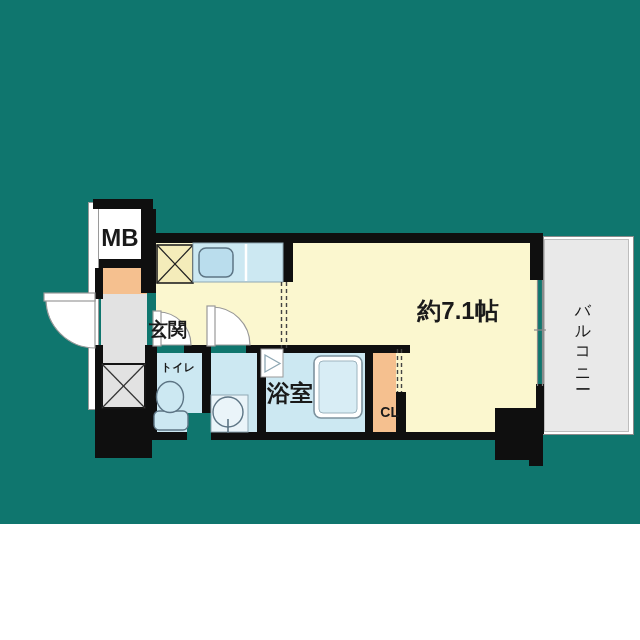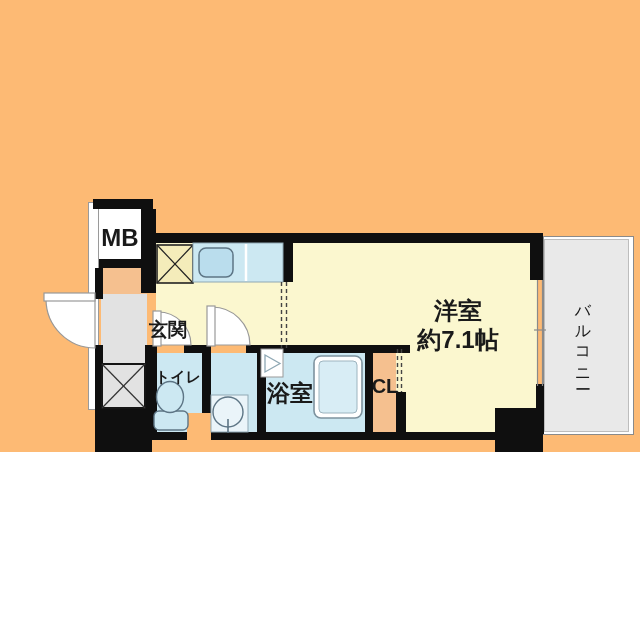--- a/index.html
+++ b/index.html
@@ -1,16 +1,16 @@
 <!DOCTYPE html>
 <html style="--wall: #0f0f0f; --floor-yellow: #fbf7cf; --wet-blue: #cce8f2; --orange: #f5c08f; --entrance-gray: #e2e2e2; --balcony-gray: #e9e9e9; --stove-yellow: #f4ecba; --fixture-stroke: #5d7585; --door-stroke: #999999;"><head>
 <meta charset="utf-8">
 <style>
   html,body{margin:0;padding:0;background:#ffffff;}
-  #canvas{position:relative;width:640px;height:452px;background:#fdba74;overflow:hidden;
+  #canvas{position:relative;width:640px;height:524px;background:#0f766e;overflow:hidden;
           font-family:"Liberation Sans","DejaVu Sans",sans-serif;color:#1a1a1a;}
   .wall{position:absolute;background:var(--wall,#0f0f0f);}
   .floor{position:absolute;}
   .f-yellow{background:var(--floor-yellow,#fbf7cf);}
   .f-blue{background:var(--wet-blue,#cce8f2);}
   .f-orange{background:var(--orange,#f5c08f);}
   .f-gray{background:var(--entrance-gray,#e2e2e2);}
   .label{position:absolute;text-align:center;white-space:nowrap;font-weight:600;}
   #left-strip{position:absolute;left:88px;top:202px;width:11px;height:208px;
               background:#fff;border:1px solid #9a9a9a;box-sizing:border-box;}
@@ -18,23 +18,23 @@
            border:1px solid #8a8a8a;background:#fff;box-sizing:border-box;}
   #balcony .inner{position:absolute;left:0;top:2px;right:4px;bottom:2px;
                   background:var(--balcony-gray,#e9e9e9);border:1px solid #bdbdbd;}
   #balcony-label{position:absolute;left:572px;top:292px;height:118px;
                  writing-mode:vertical-rl;text-orientation:mixed;
                  font-size:16px;font-weight:500;letter-spacing:4px;}
   #room-label{position:absolute;left:374px;top:296px;width:168px;text-align:center;
               font-size:24px;line-height:29px;font-weight:600;}
   #mb-label{left:97px;top:224px;width:46px;font-size:24px;font-weight:700;}
   #genkan-label{left:99px;top:317px;width:50px;font-size:19px;margin-left:44px;}
-  #toilet-label{left:151px;top:360px;width:54px;font-size:15px;margin-top:8px;}
+  #toilet-label{left:151px;top:360px;width:54px;font-size:11px;}
   #bath-label{left:262px;top:378px;width:56px;font-size:23px;}
-  #cl-label{left:371px;top:375px;width:28px;font-size:20px;}
+  #cl-label{left:371px;top:404px;width:28px;font-size:14px;text-align:right;}
   svg{position:absolute;left:0;top:0;}
 </style>
 </head>
 <body>
 
 <div id="canvas">
 
   <div id="left-strip"></div>
 
   <div id="balcony">
@@ -148,18 +148,17 @@
       <line x1="534" y1="330" x2="546" y2="330"></line>
     </g>
   </svg>
 
   <div class="label" id="mb-label">MB</div>
   <div class="label" id="genkan-label">玄関</div>
   <div class="label" id="toilet-label">トイレ</div>
   <div class="label" id="bath-label">浴室</div>
   <div class="label" id="cl-label">CL</div>
   <div id="room-label">
-    <div>洋室</div>
     <div>約7.1帖</div>
   </div>
   <div id="balcony-label">バルコニー</div>
 
 </div>
 
 </body></html>

